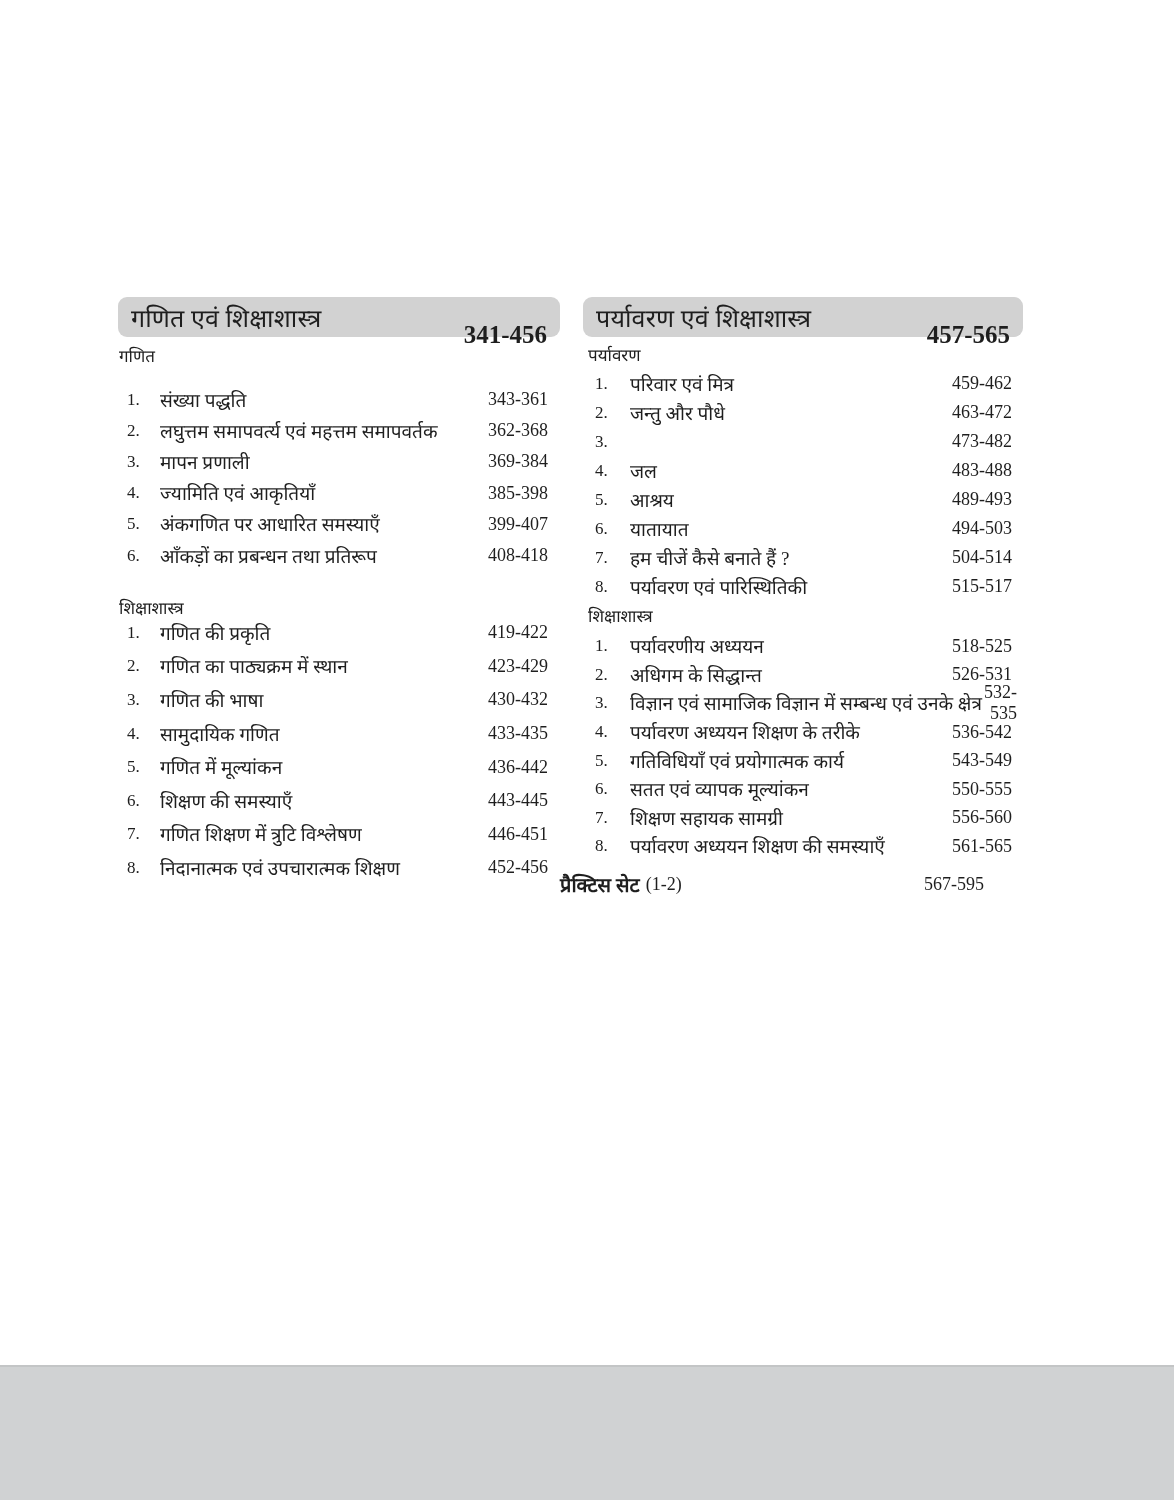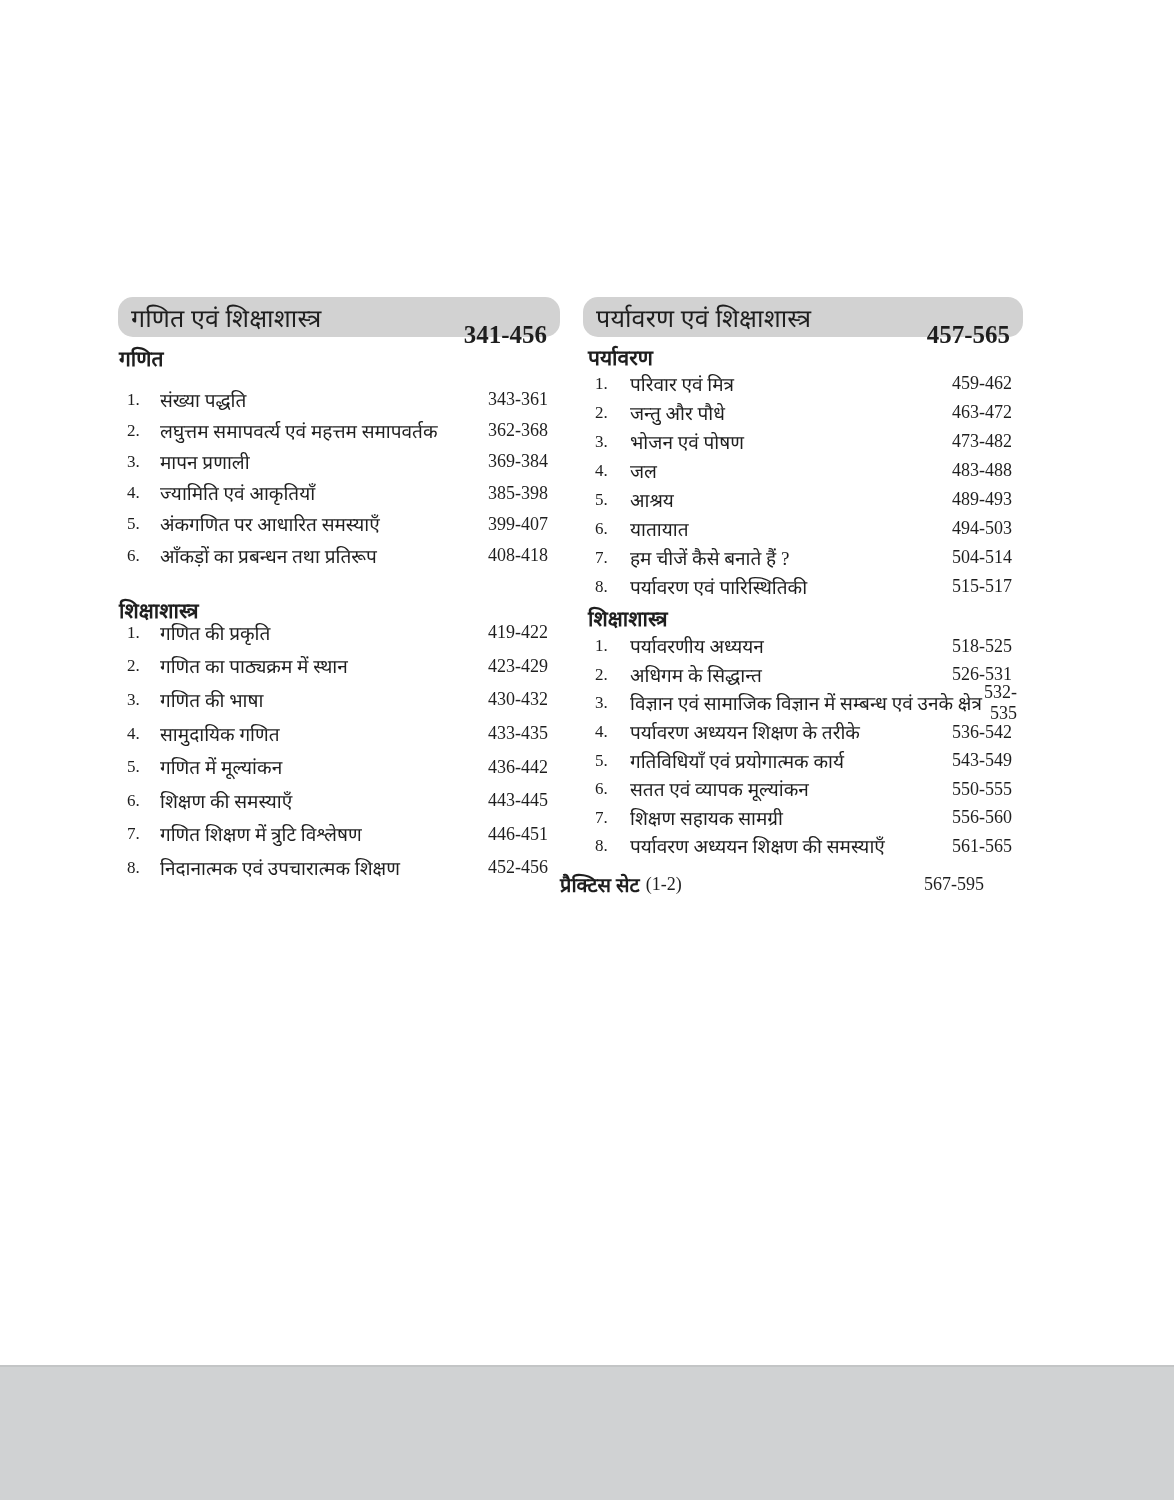--- a/index.html
+++ b/index.html
@@ -6,30 +6,30 @@
   body{
     width:1174px;height:1500px;background:#ffffff;
     font-family:"Liberation Serif","DejaVu Serif",serif;
     color:#1e1e1e;position:relative;overflow:hidden;
   }
   .page{position:absolute;inset:0;background:#ffffff;}
 
   
   .pill{
     position:absolute;top:297px;height:40px;background:#d2d2d2;
-    border-radius:15px;display:flex;align-items:center;
+    border-radius:9px;display:flex;align-items:center;
     justify-content:space-between;padding:0 13px;box-sizing:border-box;
   }
   .pill-left{left:118px;width:442px;}
   .pill-right{left:583px;width:440px;}
   .pill .ptitle{font-size:25px;letter-spacing:.2px;}
   .pill .prange{font-size:25px;font-weight:bold;margin-top:36px;}
 
   
-  .sec-heading{position:absolute;font-size:21px;font-weight:bold;}
+  .sec-heading{position:absolute;font-size:17px;font-weight:normal;}
   .lh1{left:119px;top:344px;}
   .lh2{left:119px;top:596px;}
   .rh1{left:588px;top:343px;}
   .rh2{left:588px;top:604px;}
 
   
   .items{position:absolute;}
   .litems1{left:127px;top:384px;width:421px;}
   .litems2{left:127px;top:616px;width:421px;}
   .ritems1{left:595px;top:369px;width:417px;}
@@ -160,21 +160,20 @@
       <span class="title">परिवार एवं मित्र</span>
       <span class="range">459-462</span>
     </div>
     <div class="row">
       <span class="num">2.</span>
       <span class="title">जन्तु और पौधे</span>
       <span class="range">463-472</span>
     </div>
     <div class="row">
       <span class="num">3.</span>
-      <span class="title">भोजन एवं पोषण</span>
       <span class="range">473-482</span>
     </div>
     <div class="row">
       <span class="num">4.</span>
       <span class="title">जल</span>
       <span class="range">483-488</span>
     </div>
     <div class="row">
       <span class="num">5.</span>
       <span class="title">आश्रय</span>

